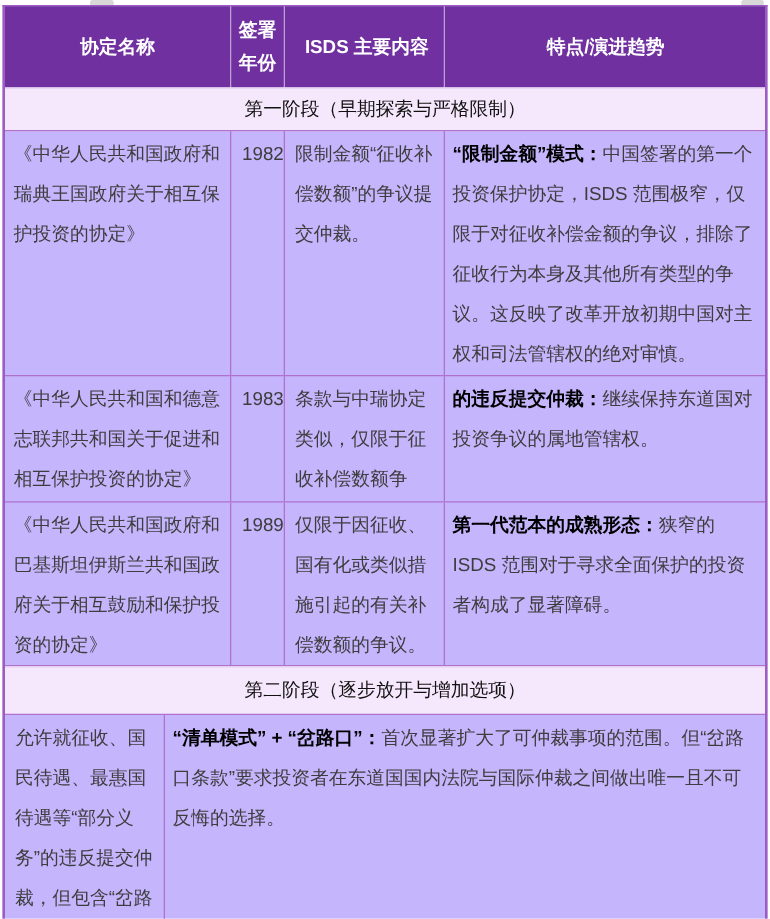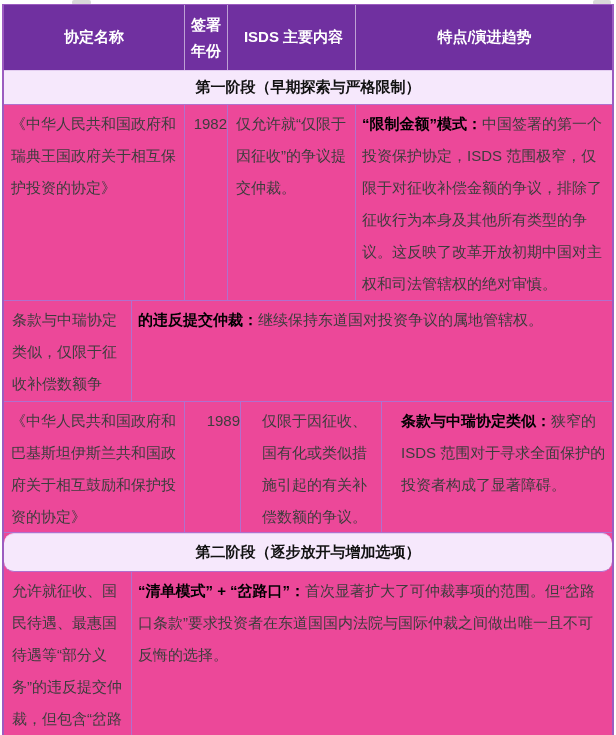--- a/index.html
+++ b/index.html
@@ -11,58 +11,58 @@
 
   
   .artifact{position:absolute;top:0;height:5px;background:#d8d8d8;border-radius:2px;}
   .artifact.left{left:72px;width:19px;}
   .artifact.right{left:593px;width:18px;}
 
   .doc-table{
     position:absolute;left:2px;top:4px;width:612px;height:731px;
     box-sizing:border-box;
     border-left:2px solid #9c5cc0;border-right:2px solid #9c5cc0;border-top:1px solid #9c5cc0;
-    background:#ec4899;
+    background:#c4b5fd;
   }
   .t-row{display:flex;box-sizing:border-box;width:100%;}
 
   
   .t-header{
     background:#7030a0;color:#ffffff;height:65px;font-weight:bold;font-size:15px;
   }
   .t-header .cell{
     display:flex;align-items:center;justify-content:center;text-align:center;
     box-sizing:border-box;border-right:1px solid rgba(255,255,255,.55);
   }
   .t-header .cell:last-child{border-right:none;}
   .h-col2{flex-direction:column;line-height:26px;}
 
   
   .t-section{
-    background:#f6e8fc;color:#111111;font-weight:bold;font-size:15px;
+    background:#f6e8fc;color:#111111;font-weight:normal;font-size:15px;
     display:flex;align-items:center;justify-content:center;text-align:left;
     box-sizing:border-box;border-bottom:1px solid #b070ce;border-top:1px solid #e3cdf0;
   }
   .t-section.s1{height:35px;}
-  .t-section.s2{height:39px;border-radius:10px;}
+  .t-section.s2{height:39px;}
 
   
   .t-data{border-bottom:1px solid #b070ce;box-sizing:border-box;}
   .t-data:last-child{border-bottom:none;}
   .t-data .cell{
     box-sizing:border-box;border-right:1px solid #b070ce;
     font-size:15px;line-height:32px;color:#3d3d3d;
     padding:3px 5px 0 7px;overflow:hidden;
   }
   .t-data .cell:last-child{border-right:none;}
   .c1{width:181px;flex:0 0 181px;}
   .c2{width:43px;flex:0 0 43px;text-align:right;padding-left:0 !important;padding-right:0 !important;}
   .c3{width:128px;flex:0 0 128px;padding-left:8px !important;padding-right:4px !important;}
   .c4{flex:1 1 auto;padding-left:6px !important;padding-right:5px !important;}
-  .r1{height:196px;} .r2{height:101px;} .r3{height:131px;gap:13px;} .r4{height:192px;}
+  .r1{height:196px;} .r2{height:101px;} .r3{height:131px;} .r4{height:192px;}
 
   .lead{font-weight:bold;color:#000000;margin-top:13px;}
 </style>
 </head>
 <body>
 
 <div class="page">
 
   <div class="artifact left"></div>
   <div class="artifact right"></div>
@@ -77,39 +77,41 @@
       </div>
       <div class="cell c3">ISDS 主要内容</div>
       <div class="cell c4">特点/演进趋势</div>
     </div>
 
     <div class="t-section s1">第一阶段（早期探索与严格限制）</div>
 
     <div class="t-row t-data r1">
       <div class="cell c1">《中华人民共和国政府和瑞典王国政府关于相互保护投资的协定》</div>
       <div class="cell c2">1982</div>
-      <div class="cell c3">仅允许就“仅限于因征收”的争议提交仲裁。</div>
+      <div class="cell c3">限制金额“征收补偿数额”的争议提交仲裁。</div>
       <div class="cell c4">
         <span class="lead">“限制金额”模式：</span><span>中国签署的第一个投资保护协定，ISDS 范围极窄，仅限于对征收补偿金额的争议，排除了征收行为本身及其他所有类型的争议。这反映了改革开放初期中国对主权和司法管辖权的绝对审慎。</span>
       </div>
     </div>
 
     <div class="t-row t-data r2">
+      <div class="cell c1">《中华人民共和国和德意志联邦共和国关于促进和相互保护投资的协定》</div>
+      <div class="cell c2">1983</div>
       <div class="cell c3">条款与中瑞协定类似，仅限于征收补偿数额争议。</div>
       <div class="cell c4">
         <span class="lead">的违反提交仲裁：</span><span>继续保持东道国对投资争议的属地管辖权。</span>
       </div>
     </div>
 
     <div class="t-row t-data r3">
       <div class="cell c1">《中华人民共和国政府和巴基斯坦伊斯兰共和国政府关于相互鼓励和保护投资的协定》</div>
       <div class="cell c2">1989</div>
       <div class="cell c3">仅限于因征收、国有化或类似措施引起的有关补偿数额的争议。</div>
       <div class="cell c4">
-        <span class="lead">条款与中瑞协定类似：</span><span>狭窄的 ISDS 范围对于寻求全面保护的投资者构成了显著障碍。</span>
+        <span class="lead">第一代范本的成熟形态：</span><span>狭窄的 ISDS 范围对于寻求全面保护的投资者构成了显著障碍。</span>
       </div>
     </div>
 
     <div class="t-section s2">第二阶段（逐步放开与增加选项）</div>
 
     <div class="t-row t-data r4">
       <div class="cell c3">
         <div>允许就征收、国民待遇、最惠国待遇等“部分义务”的违反提交仲裁，但包含“岔路口条款”。</div>
 
       </div>

